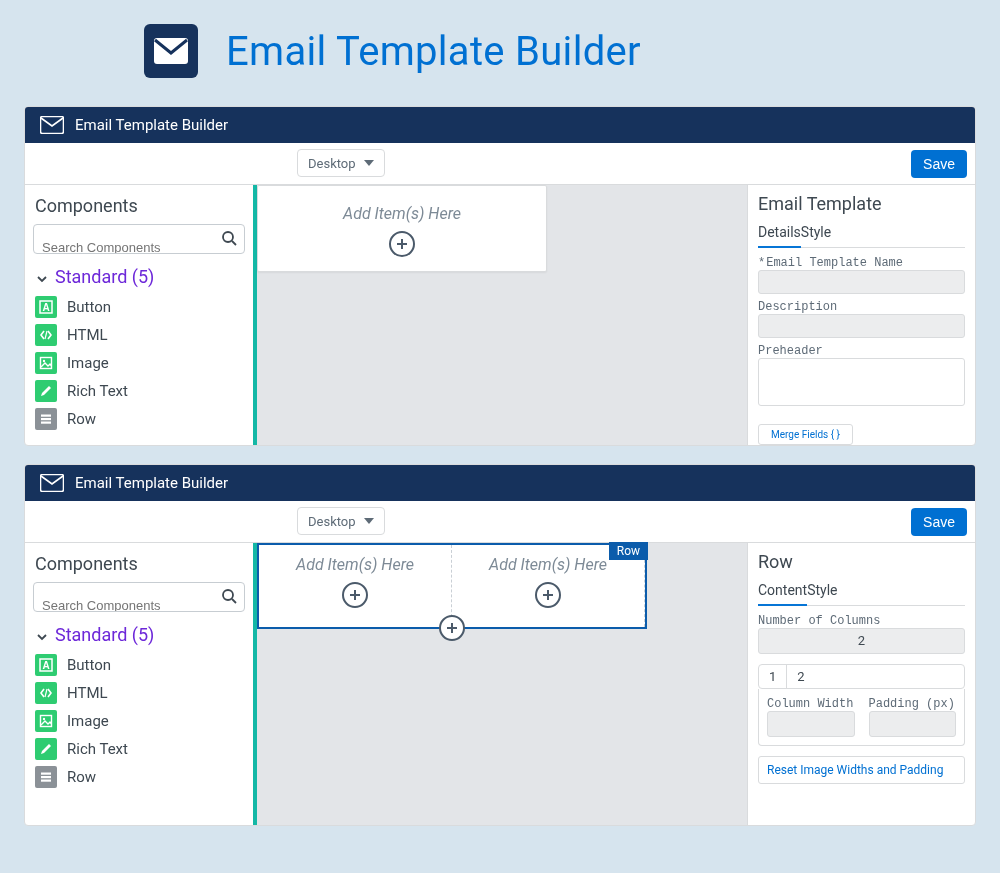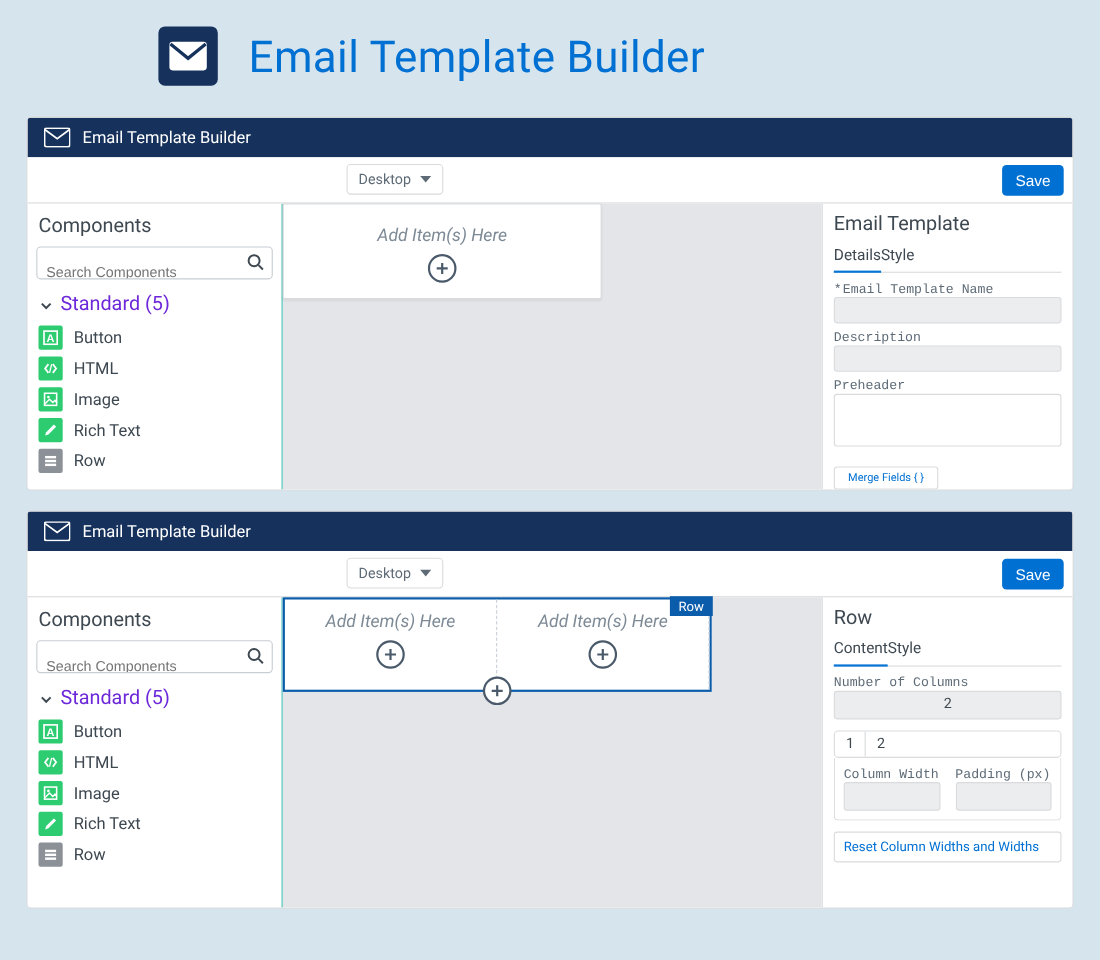--- a/index.html
+++ b/index.html
@@ -15,26 +15,26 @@
   .big-header-title { font-size:40px; font-weight:400; color:#0070d2; letter-spacing:0.3px;}
   
   .envelope-svg { display:block; }
   
   .builder { background:#fff; border:1px solid #d9dbdd; border-radius:4px; margin-bottom:18px; overflow:hidden; }
   .app-bar { background:#16325c; color:#fff; display:flex; align-items:center; padding:8px 14px; gap:10px; }
   .app-bar-title { font-size:15px; }
   .app-bar .env-small { width:26px; height:20px; display:flex; align-items:center; justify-content:center; }
   
   .toolbar { height:42px; border-bottom:1px solid #d9dbdd; display:flex; align-items:center; padding:0 8px; position:relative; background:#fff;}
-  .device-select { position:absolute; left:290px; top:6px; height:28px; display:flex; align-items:center; gap:8px; border:1px solid #d9dbdd; border-radius:4px; padding:0 10px; color:#5e6b77; font-size:13px; background:#fff; cursor:pointer;}
+  .device-select { position:absolute; left:272px; top:6px; height:28px; display:flex; align-items:center; gap:8px; border:1px solid #d9dbdd; border-radius:4px; padding:0 10px; color:#5e6b77; font-size:13px; background:#fff; cursor:pointer;}
   .device-select .caret { width:0;height:0;border-left:5px solid transparent;border-right:5px solid transparent;border-top:6px solid #5e6b77;}
   .save-btn { margin-left:auto; background:#0070d2; color:#fff; border:none; border-radius:4px; padding:6px 12px; font-size:14px; cursor:pointer;}
   
   .workspace { display:flex; height:260px; }
-  .left-panel { width:232px; border-right:1px solid #14b8a6; padding:6px 8px 8px 8px;}
+  .left-panel { width:232px; border-right:4px solid #14b8a6; padding:6px 8px 8px 8px;}
   .panel-title { font-size:18px; color:#3e4851; padding:4px 2px 8px 2px; font-weight:400;}
   .search-wrap { position:relative; margin-bottom:8px;}
   .search-input { width:100%; height:30px; border:1px solid #c7cdd2; border-radius:4px; padding:16px 30px 0 8px; font-size:13px; color:#5e6b77;}
   .search-icon { position:absolute; right:8px; top:6px; width:16px; height:16px; }
   .section-header { display:flex; align-items:center; gap:6px; font-size:18px; color:#6d28d9; padding:2px 2px 6px 2px;}
   .chev { width:14px; height:14px; }
   .comp-item { display:flex; align-items:center; gap:10px; padding:3px 2px; font-size:15px; color:#3e4851; cursor:grab;}
   .ic { width:22px; height:22px; border-radius:2px; display:flex; align-items:center; justify-content:center; color:#fff;}
   .ic-green { background:#2ecc71; }
   .ic-grey { background:#8b9197; }
@@ -339,16 +339,16 @@
       <div class="col-fields">
         <div class="col-field">
           <div class="field-label" style="margin-top:0">Column Width</div>
           <input class="small-input" style="">
         </div>
         <div class="col-field">
           <div class="field-label" style="margin-top:0">Padding (px)</div>
           <input class="small-input" style="">
         </div>
       </div>
-      <span class="reset-link">Reset Column Widths and Widths</span>
+      <span class="reset-link">Reset Image Widths and Padding</span>
     </div>
   </div>
 </div>
 
 </body></html>

